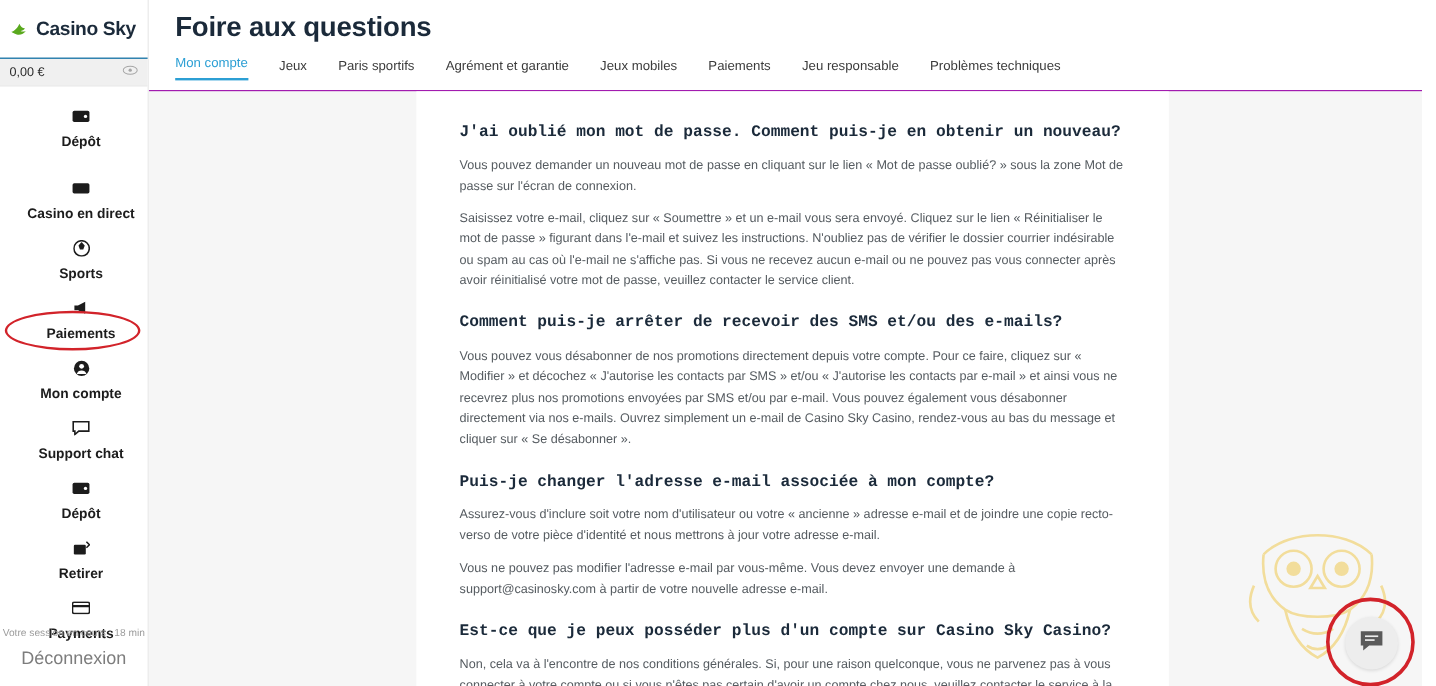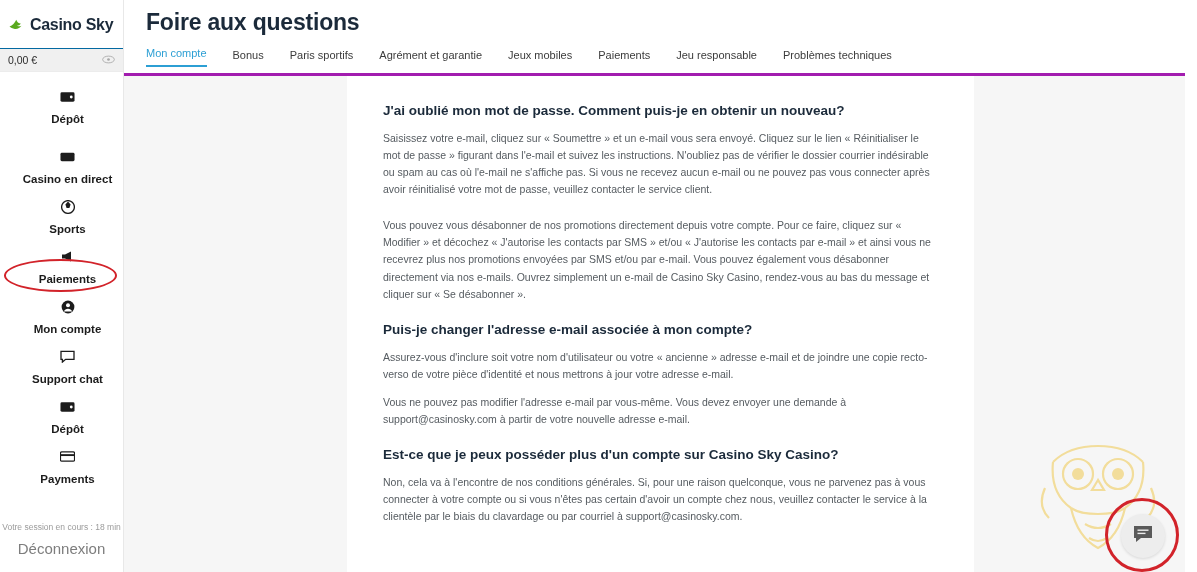--- a/index.html
+++ b/index.html
@@ -113,21 +113,21 @@
   .main {
     flex: 1 1 auto;
     height: 572px;
     background: #f6f6f6;
     position: relative;
     overflow: hidden;
   }
   .topbar {
     background: #ffffff;
     height: 76px;
-    border-bottom: 3px solid #a21caf;
+    border-bottom: 1px solid #a21caf;
     padding: 0 0 12px 22px;
     position: relative;
   }
   .page-title {
     font-size: 23px;
     font-weight: bold;
     color: #1b2a3a;
     padding-top: 9px;
     letter-spacing: -0.2px;
   }
@@ -162,20 +162,21 @@
     background: #ffffff;
     min-height: 496px;
     padding: 26px 36px 10px 36px;
   }
   .qa-q {
     font-size: 13.5px;
     font-weight: bold;
     color: #1b2a3a;
     margin: 0 0 10px 0;
     line-height: 1.3;
+    font-family: Liberation Mono, monospace;
   }
   .qa-block { margin-bottom: 18px; }
   .qa-a {
     font-size: 10.5px;
     color: #555b60;
     line-height: 1.65;
     margin: 0 0 10px 0;
   }
 
   
@@ -312,20 +313,29 @@
       <div class="nav-item">
         <span class="ico">
           <svg width="15" height="12" viewBox="0 0 16 12">
               <rect x="0.5" y="1" width="15" height="10" rx="1.5" fill="#1c1c1c"></rect>
               <circle cx="12" cy="6" r="1.5" fill="#fff"></circle>
             </svg>
         </span>
         <span>Dépôt</span>
       </div>
 
+      <div class="nav-item">
+        <span class="ico">
+          <svg width="14" height="14" viewBox="0 0 14 14">
+              <rect x="0.5" y="4" width="10" height="8" rx="1" fill="#1c1c1c"></rect>
+              <path d="M11 1.5l2.5 2.5L11 6.5" fill="none" stroke="#1c1c1c" stroke-width="1.3"></path>
+            </svg>
+        </span>
+        <span>Retirer</span>
+      </div>
 
       <div class="nav-item">
         <span class="ico">
           <svg width="15" height="11" viewBox="0 0 16 11">
               <rect x="0.5" y="0.5" width="15" height="10" rx="1.4" fill="none" stroke="#1c1c1c" stroke-width="1.3"></rect>
               <rect x="0.5" y="3" width="15" height="2" fill="#1c1c1c"></rect>
             </svg>
         </span>
         <span>Payments</span>
       </div>
@@ -339,39 +349,41 @@
       <div class="logout">Déconnexion</div>
     </div>
   </aside>
 
   <main class="main">
 
     <div class="topbar">
       <div class="page-title">Foire aux questions</div>
       <div class="tabs">
         <div class="tab active">Mon compte</div>
-        <div class="tab">Bonus</div>
+        <div class="tab">Jeux</div>
         <div class="tab">Paris sportifs</div>
         <div class="tab">Agrément et garantie</div>
         <div class="tab">Jeux mobiles</div>
         <div class="tab">Paiements</div>
         <div class="tab">Jeu responsable</div>
         <div class="tab">Problèmes techniques</div>
       </div>
     </div>
 
     <div class="content-wrap">
       <section class="card">
 
         <div class="qa-block">
           <h3 class="qa-q">J'ai oublié mon mot de passe. Comment puis-je en obtenir un nouveau?</h3>
+          <p class="qa-a">Vous pouvez demander un nouveau mot de passe en cliquant sur le lien « Mot de passe oublié? » sous la zone Mot de passe sur l'écran de connexion.</p>
           <p class="qa-a">Saisissez votre e-mail, cliquez sur « Soumettre » et un e-mail vous sera envoyé. Cliquez sur le lien « Réinitialiser le mot de passe » figurant dans l'e-mail et suivez les instructions. N'oubliez pas de vérifier le dossier courrier indésirable ou spam au cas où l'e-mail ne s'affiche pas. Si vous ne recevez aucun e-mail ou ne pouvez pas vous connecter après avoir réinitialisé votre mot de passe, veuillez contacter le service client.</p>
         </div>
 
         <div class="qa-block">
+          <h3 class="qa-q">Comment puis-je arrêter de recevoir des SMS et/ou des e-mails?</h3>
           <p class="qa-a">Vous pouvez vous désabonner de nos promotions directement depuis votre compte. Pour ce faire, cliquez sur « Modifier » et décochez « J'autorise les contacts par SMS » et/ou « J'autorise les contacts par e-mail » et ainsi vous ne recevrez plus nos promotions envoyées par SMS et/ou par e-mail. Vous pouvez également vous désabonner directement via nos e-mails. Ouvrez simplement un e-mail de Casino Sky Casino, rendez-vous au bas du message et cliquer sur « Se désabonner ».</p>
         </div>
 
         <div class="qa-block">
           <h3 class="qa-q">Puis-je changer l'adresse e-mail associée à mon compte?</h3>
           <p class="qa-a">Assurez-vous d'inclure soit votre nom d'utilisateur ou votre « ancienne » adresse e-mail et de joindre une copie recto-verso de votre pièce d'identité et nous mettrons à jour votre adresse e-mail.</p>
           <p class="qa-a">Vous ne pouvez pas modifier l'adresse e-mail par vous-même. Vous devez envoyer une demande à support@casinosky.com à partir de votre nouvelle adresse e-mail.</p>
         </div>
 
         <div class="qa-block">

